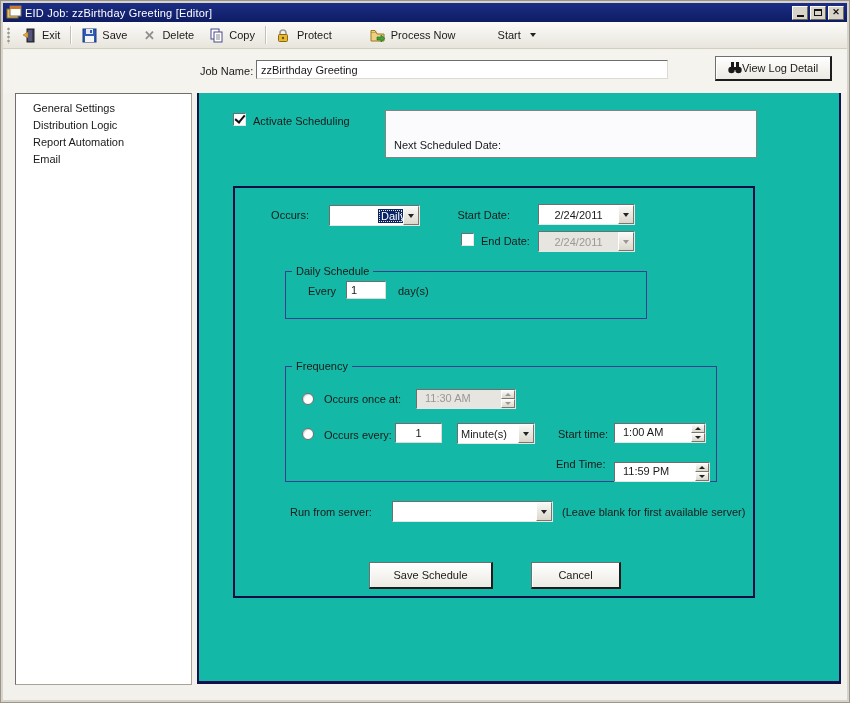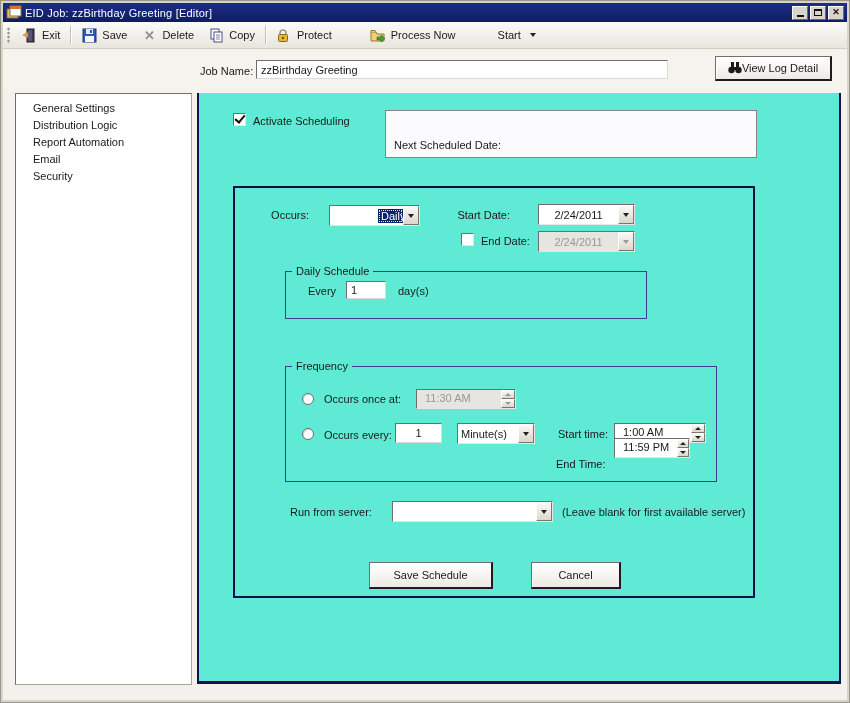--- a/index.html
+++ b/index.html
@@ -37,21 +37,21 @@
          border:1px solid #6F6F6F;border-right:2px solid #1c1c1c;border-bottom:2px solid #1c1c1c;
          box-shadow:inset 1px 1px 0 #fff;display:flex;align-items:center;justify-content:center;gap:0;
          font-size:11px;color:#1a1a1a;cursor:default;}
   
   .sidebar{position:absolute;left:12px;top:90px;width:177px;height:592px;box-sizing:border-box;
            background:#fff;border:1px solid;border-color:#6F6F6F #A8A49A #A8A49A #6F6F6F;padding:6px 0 0 0;}
   .side-item{padding:2px 6px 3px 14px;cursor:default;white-space:nowrap;}
   .side-item span{padding:1px 3px;}
   .side-item.selected span{background:#B8B8E6;color:#fff;}
   
-  .main{position:absolute;left:194px;top:90px;width:644px;height:591px;box-sizing:border-box;background:#5eead4;
+  .main{position:absolute;left:194px;top:90px;width:644px;height:591px;box-sizing:border-box;background:#14b8a6;
         border-left:2px solid #10104E;border-right:2px solid #10104E;border-bottom:3px solid #10104E;}
   .nextbox{position:absolute;left:186px;top:17px;width:372px;height:48px;box-sizing:border-box;
            background:#FBFBFE;border:1px solid #848484;}
   .nextbox .lbl{left:8px;bottom:6px;}
   .bigbox{position:absolute;left:34px;top:93px;width:522px;height:412px;box-sizing:border-box;border:2px solid #0E0E45;}
   fieldset{position:absolute;margin:0;padding:0;border:1px solid #3C3C90;box-sizing:border-box;}
   legend{font-size:11px;padding:0 4px;margin-left:6px;color:#1a1a1a;}
   
   .checkbox{position:absolute;width:13px;height:13px;box-sizing:border-box;background:#fff;
             border:1px solid;border-color:#6E6E6E #E6E6E6 #E6E6E6 #6E6E6E;display:flex;align-items:center;justify-content:center;}
@@ -190,21 +190,20 @@
       </span>
       <span>View Log Detail</span>
     </div>
   </div>
 
   <div class="sidebar">
     <div class="side-item"><span>General Settings</span></div>
     <div class="side-item"><span>Distribution Logic</span></div>
     <div class="side-item"><span>Report Automation</span></div>
     <div class="side-item"><span>Email</span></div>
-    <div class="side-item"><span>Security</span></div>
   </div>
 
   <div class="main">
 
     <span class="checkbox" style="left:34px;top:20px;">
       <span class="checkmark"></span>
     </span>
     <span class="lbl" style="left:54px;top:22px;">Activate Scheduling</span>
 
     <div class="nextbox">
@@ -279,21 +278,21 @@
             <span class="spin-btn">
                 <span class="arr-u"></span>
               </span>
             <span class="spin-btn">
                 <span class="arr-d2"></span>
               </span>
           </span>
         </div>
 
         <span class="lbl" style="left:270px;top:86px;">End Time:</span>
-        <div class="timefield" style="left:328px;top:66px;width:76px;height:20px;">
+        <div class="timefield" style="left:328px;top:90px;width:96px;height:20px;">
           <span class="tval">11:59 PM</span>
           <span class="spinner">
             <span class="spin-btn">
                 <span class="arr-u"></span>
               </span>
             <span class="spin-btn">
                 <span class="arr-d2"></span>
               </span>
           </span>
         </div>

